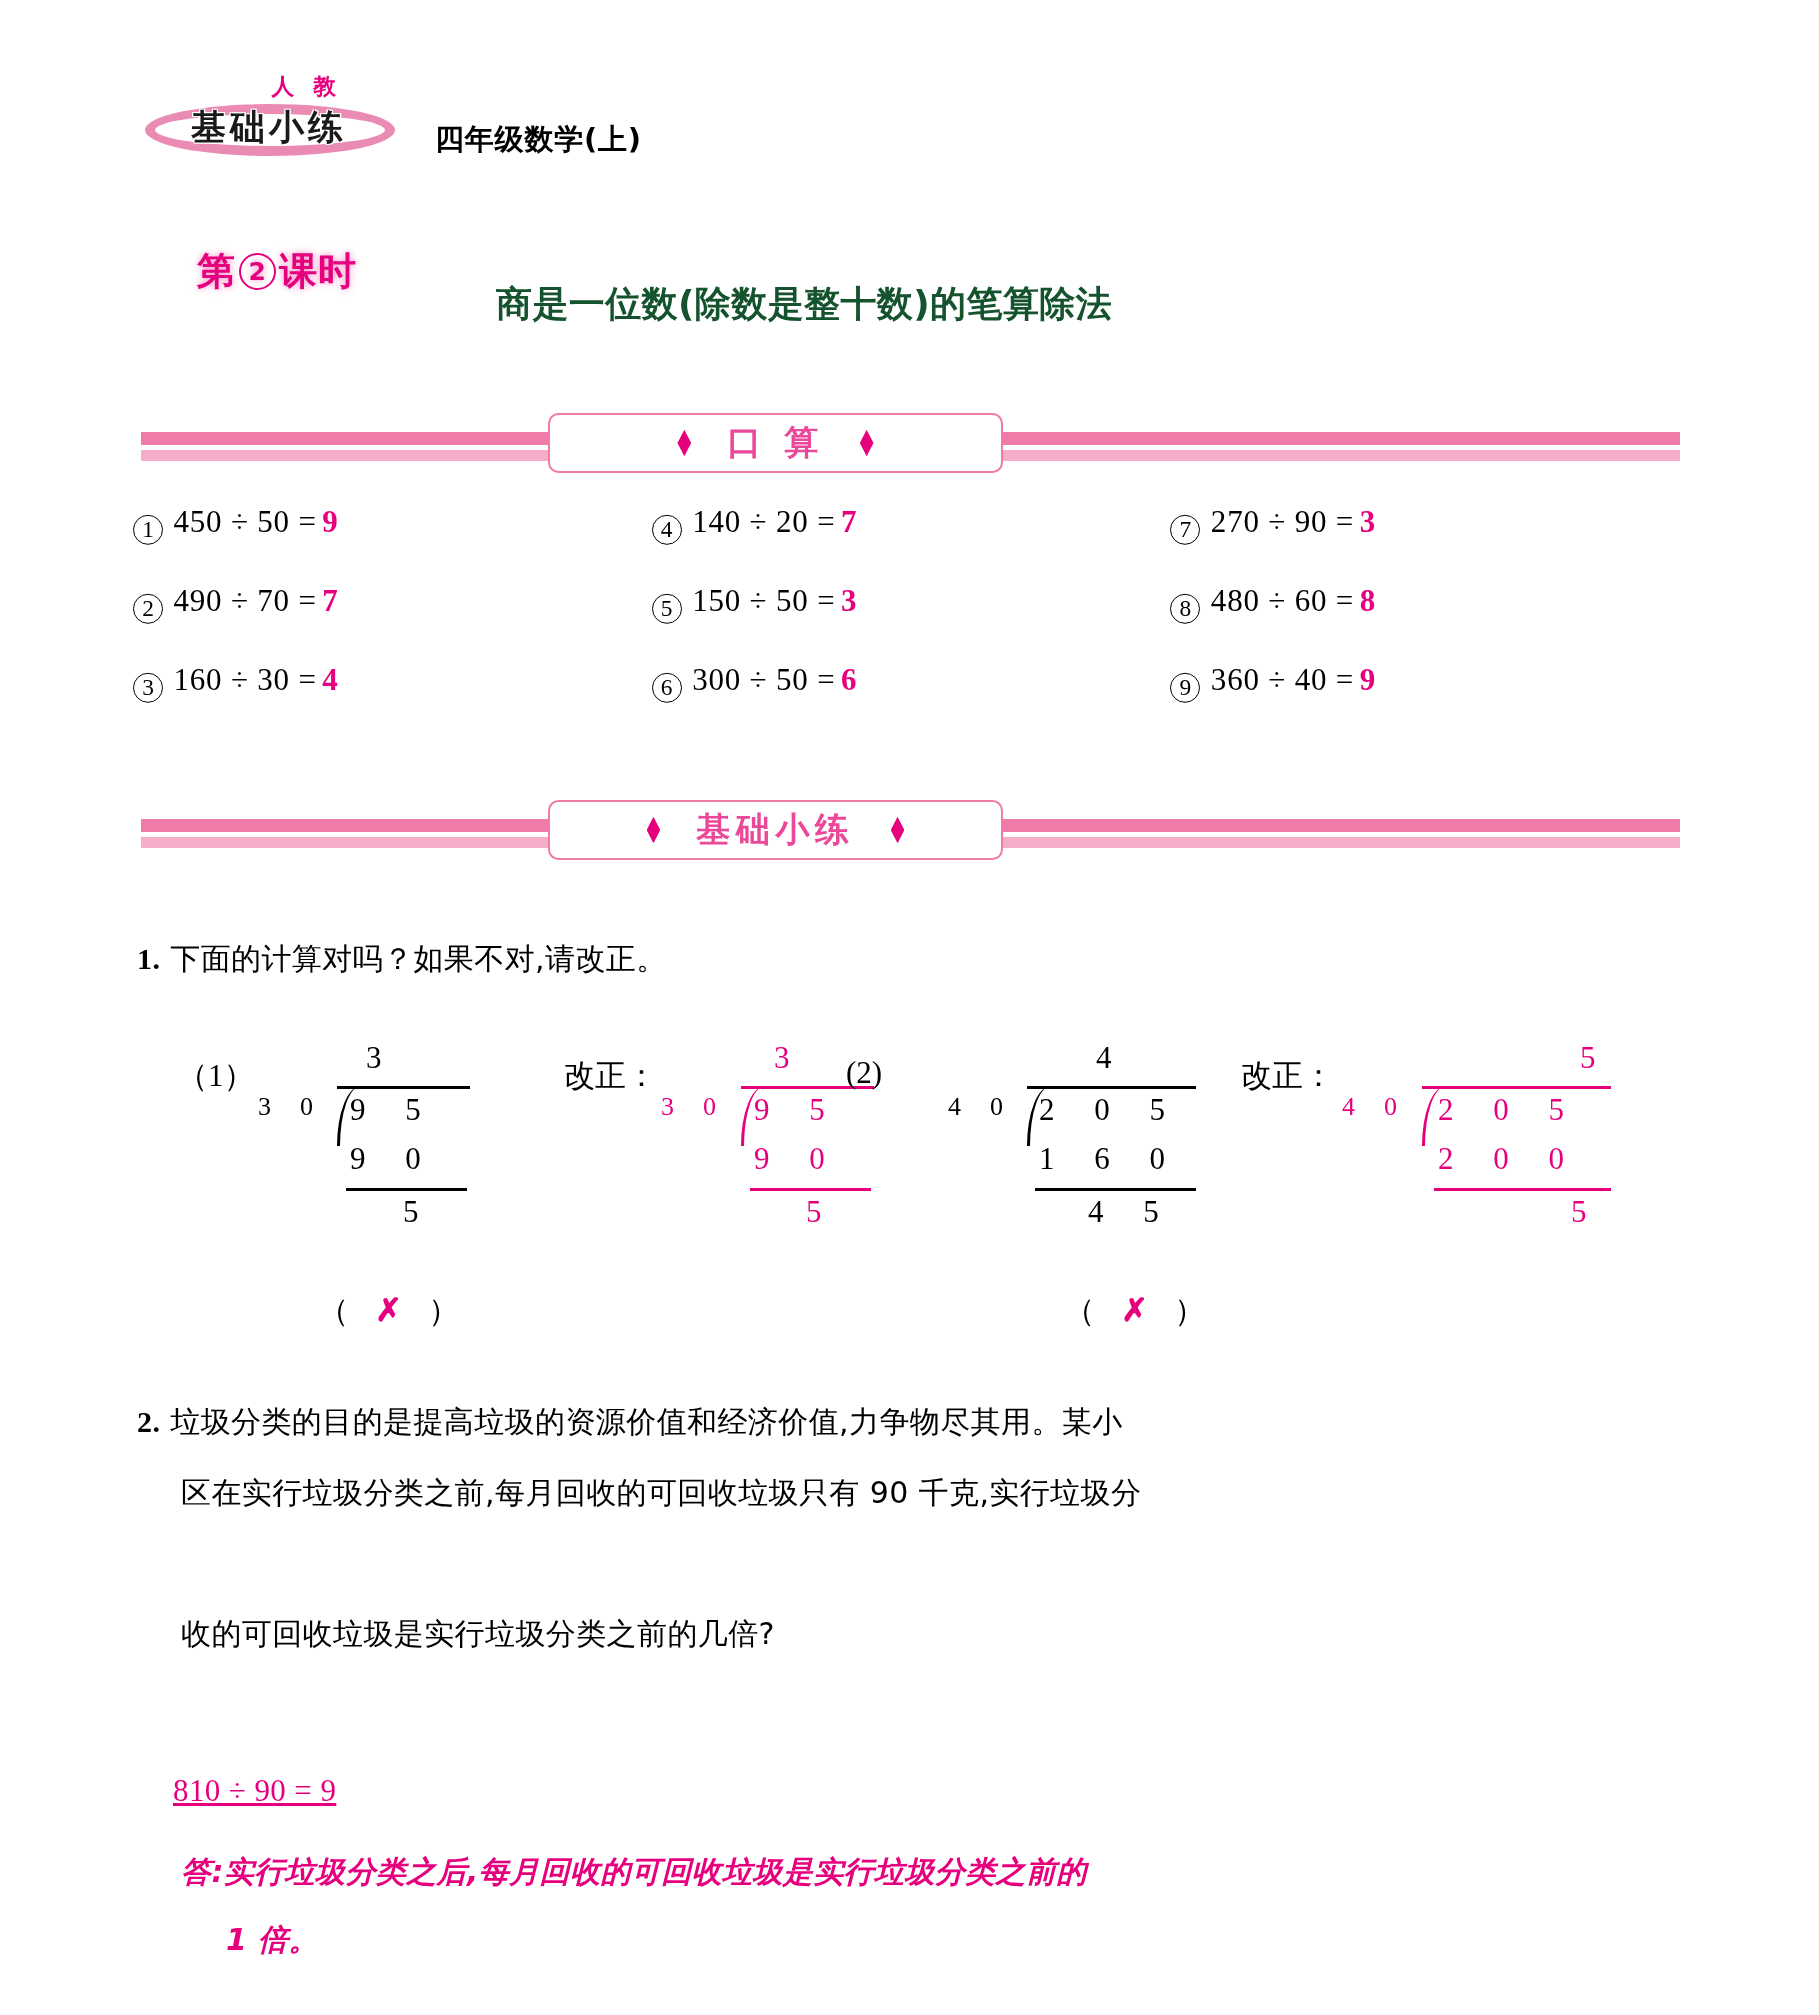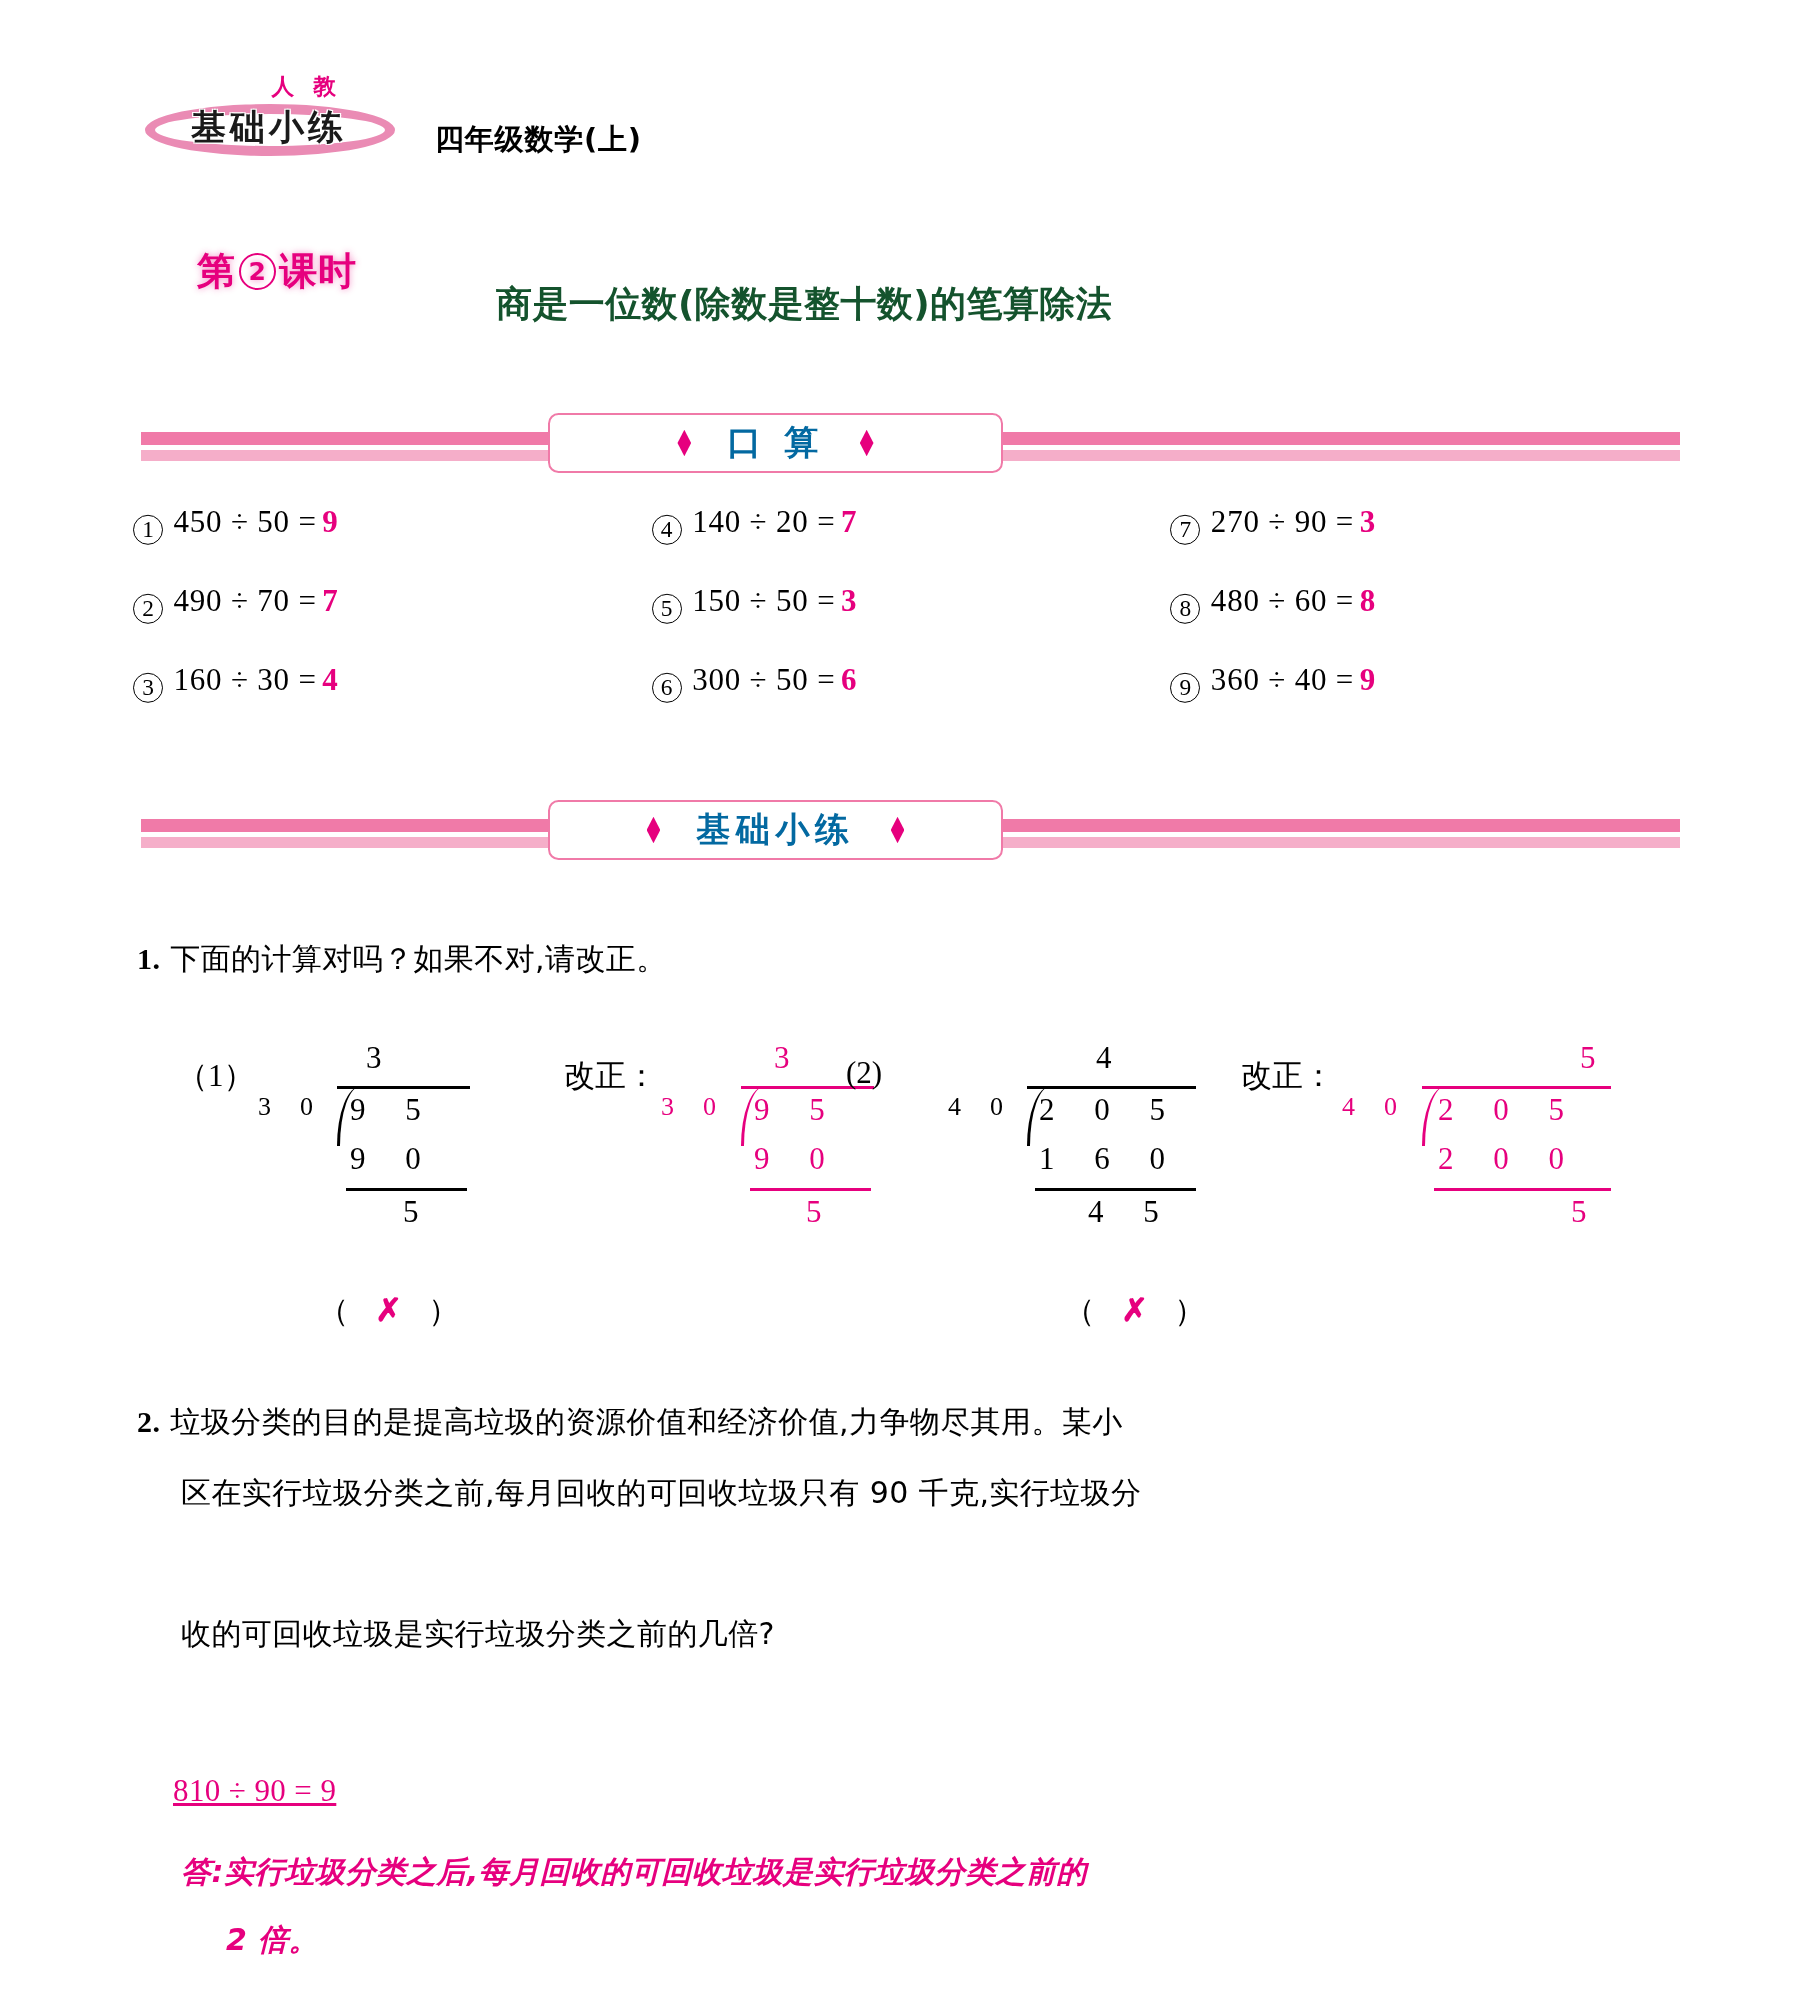--- a/index.html
+++ b/index.html
@@ -57,21 +57,21 @@
   
   .secbar{position:absolute;left:141px;width:1539px;height:60px;}
   .secbar .bar-top{position:absolute;left:0;top:18.5px;width:100%;height:13.7px;background:#f07aa8;}
   .secbar .bar-bot{position:absolute;left:0;top:37px;width:100%;height:10.5px;background:#f5aec9;}
   .secbar .pill{
     position:absolute;left:407px;top:0;width:455px;height:60px;
     background:#fff;border:2.8px solid #f07aa8;border-radius:10.5px;box-sizing:border-box;
     display:flex;align-items:center;justify-content:center;gap:36px;
   }
   .secbar .pill-title{
-    font-size:34px;font-weight:bold;color:#0369a1;letter-spacing:5.6px;
+    font-size:34px;font-weight:bold;color:#ec4899;letter-spacing:5.6px;
     font-family:"DejaVu Sans","Liberation Sans",sans-serif;
   }
   .diamond{
     width:13.7px;height:26.6px;background:#e6007e;
     clip-path:polygon(50% 0,100% 50%,50% 100%,0 50%);flex:none;
   }
 
   
   .oral{position:absolute;left:133px;top:504px;width:1556px;}
   .oral-row{display:flex;height:79px;align-items:flex-start;}
@@ -279,16 +279,16 @@
 
   <div class="q" style="left:137px;top:1398px;">
     <span class="qnum">2.</span>
     <span>垃圾分类的目的是提高垃圾的资源价值和经济价值,力争物尽其用。某小</span>
   </div>
   <div class="q" style="left:181px;top:1469px;">区在实行垃圾分类之前,每月回收的可回收垃圾只有 90 千克,实行垃圾分</div>
   <div class="q" style="left:181px;top:1610px;">收的可回收垃圾是实行垃圾分类之前的几倍?</div>
 
   <div class="ans-line ans-num" style="left:173px;top:1767px;font-size:31px;">810 ÷ 90 = 9</div>
   <div class="ans-line ans-cn" style="left:181px;top:1848px;">答:实行垃圾分类之后,每月回收的可回收垃圾是实行垃圾分类之前的</div>
-  <div class="ans-line ans-cn" style="left:226px;top:1916px;">2 倍。</div>
+  <div class="ans-line ans-cn" style="left:226px;top:1916px;">1 倍。</div>
 
 </div>
 
 
 </body></html>

